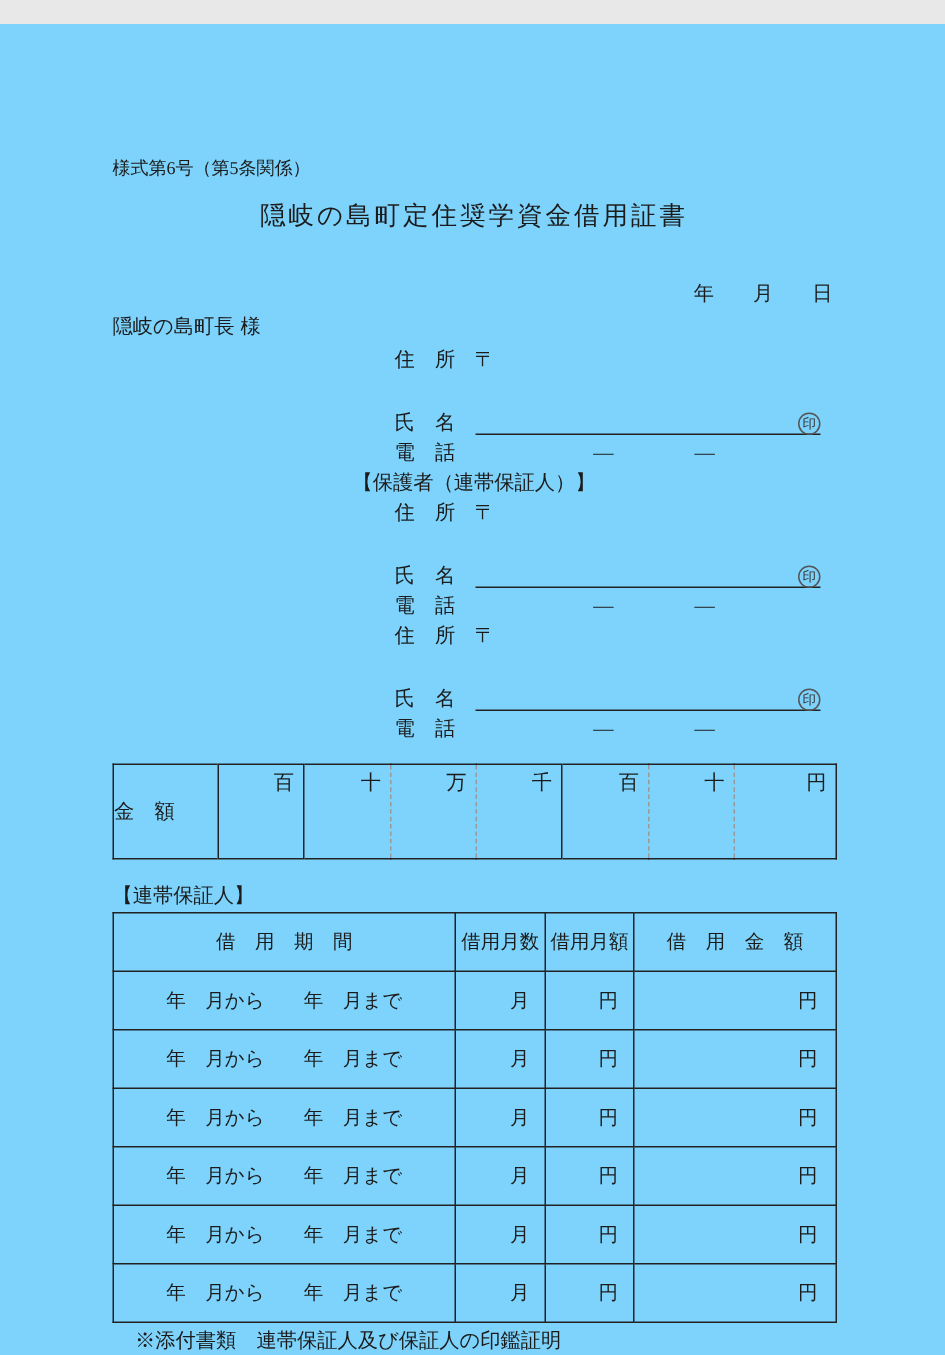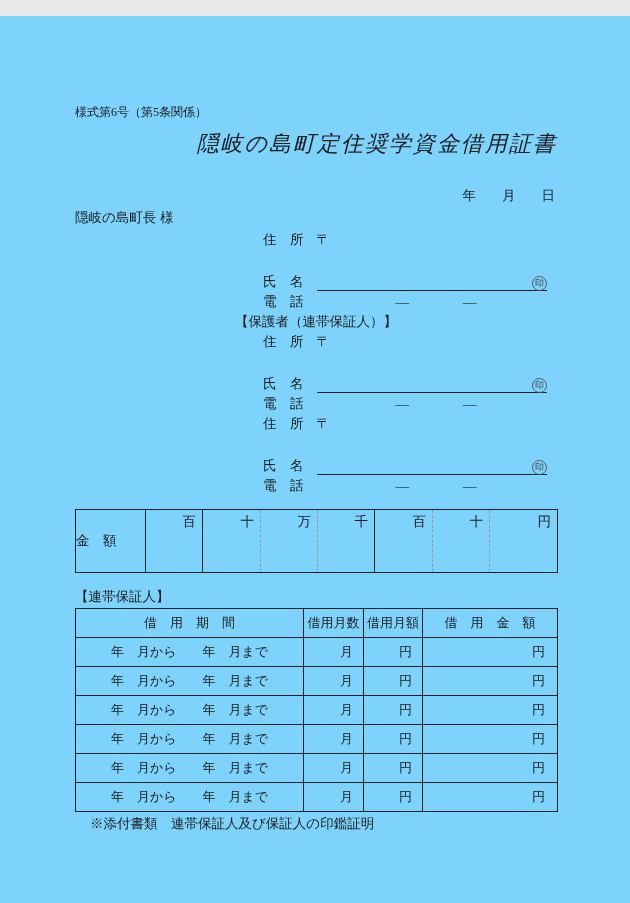--- a/index.html
+++ b/index.html
@@ -10,28 +10,28 @@
     margin:16px auto;
     background:#7dd3fc;
     color:#1b1b1b;
     font-family:"Liberation Serif","DejaVu Serif",serif;
     font-size:13.5px;
     overflow:hidden;
   }
   .content { padding:0 73px 0 75px; }
 
   .form-number { margin-top:88px; font-size:12px; line-height:17px; }
-  .doc-title   { margin-top:11px; text-align:right; font-size:22px; letter-spacing:2px; line-height:24px;font-style:italic; }
+  .doc-title   { margin-top:11px; text-align:center; font-size:17px; letter-spacing:2px; line-height:24px; }
 
   .date-line { margin-top:30px; display:flex; justify-content:flex-end; gap:26px; line-height:20px; padding-right:2px; }
   .addressee { margin-top:2px; display:flex; gap:4px; line-height:20px; }
 
   .sections { margin-top:2px; }
   .sec-heading { margin-left:160px; line-height:20px; }
-  .row { display:flex; align-items:center; margin-left:188px; line-height:20px;font-family:Liberation Serif, serif; }
+  .row { display:flex; align-items:flex-start; margin-left:188px; line-height:20px;font-family:Liberation Serif, serif; }
   .addr-row { margin-bottom:22px; }
   .postal { margin-left:13px; }
   .addr-space { flex:1; }
   .name-line {
     flex:1; margin-left:13px; margin-right:10px;
     border-bottom:1px solid #222;
     display:flex; justify-content:flex-end; align-items:flex-end;
     height:18px;
   }
   .seal {
@@ -48,21 +48,21 @@
   .amount-table td { border:0; }
   .amount-label-cell { text-align:left; vertical-align:middle; }
   .digit-cell { vertical-align:top; text-align:right; padding:3px 6px 0 0; }
   .sep-solid { border-left:1px solid #222 !important; }
   .sep-dash  { border-left:1px dashed #999 !important; }
 
   .statement { margin-top:8px; padding-left:10px; line-height:20px; }
   .detail-heading { margin-top:14px; line-height:20px; }
 
   .detail-table { margin-top:1px; border:1.5px solid #222; font-size:13px; }
-  .detail-table th, .detail-table td { border:1px solid #222; height:29px; font-weight:normal; padding:0; }
+  .detail-table th, .detail-table td { border:1px solid #222; height:39px; font-weight:normal; padding:0; }
   .detail-table th { text-align:center; }
   .period { text-align:center; }
   .num { text-align:right; }
   .months  { padding-right:10px !important; }
   .monthly { padding-right:10px !important; }
   .total   { padding-right:12px !important; }
 
   .footnote { margin-top:2px; margin-left:15px; line-height:20px; }
 </style>
 </head>

